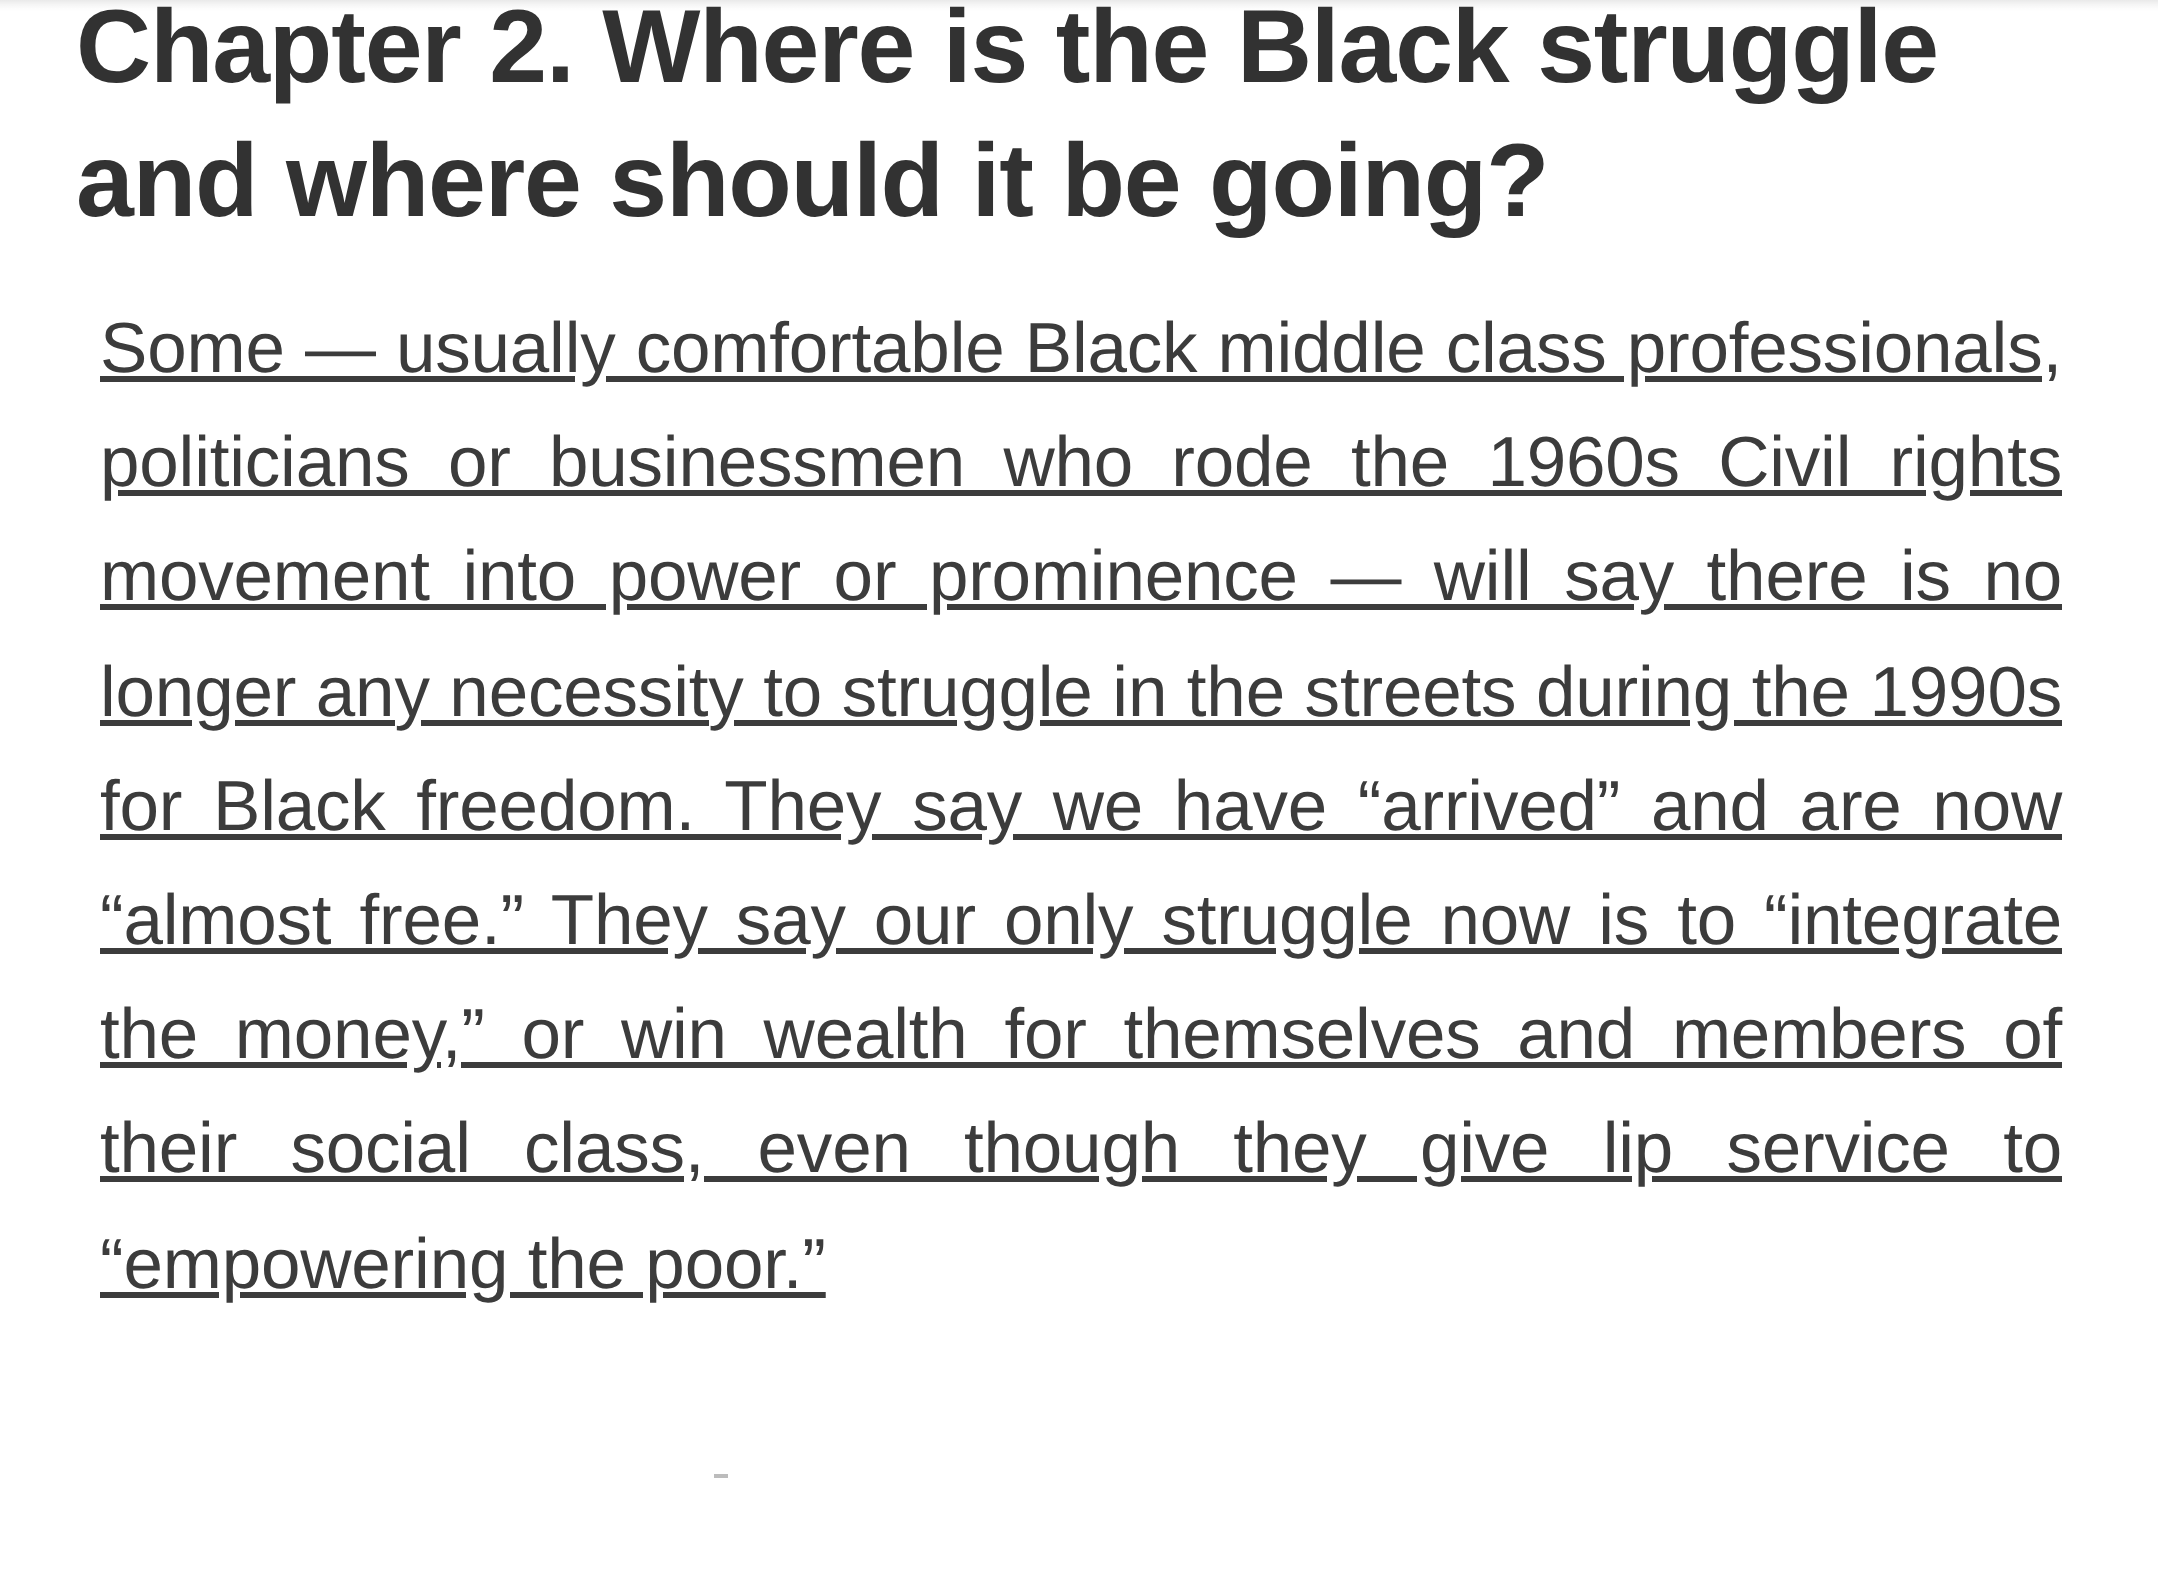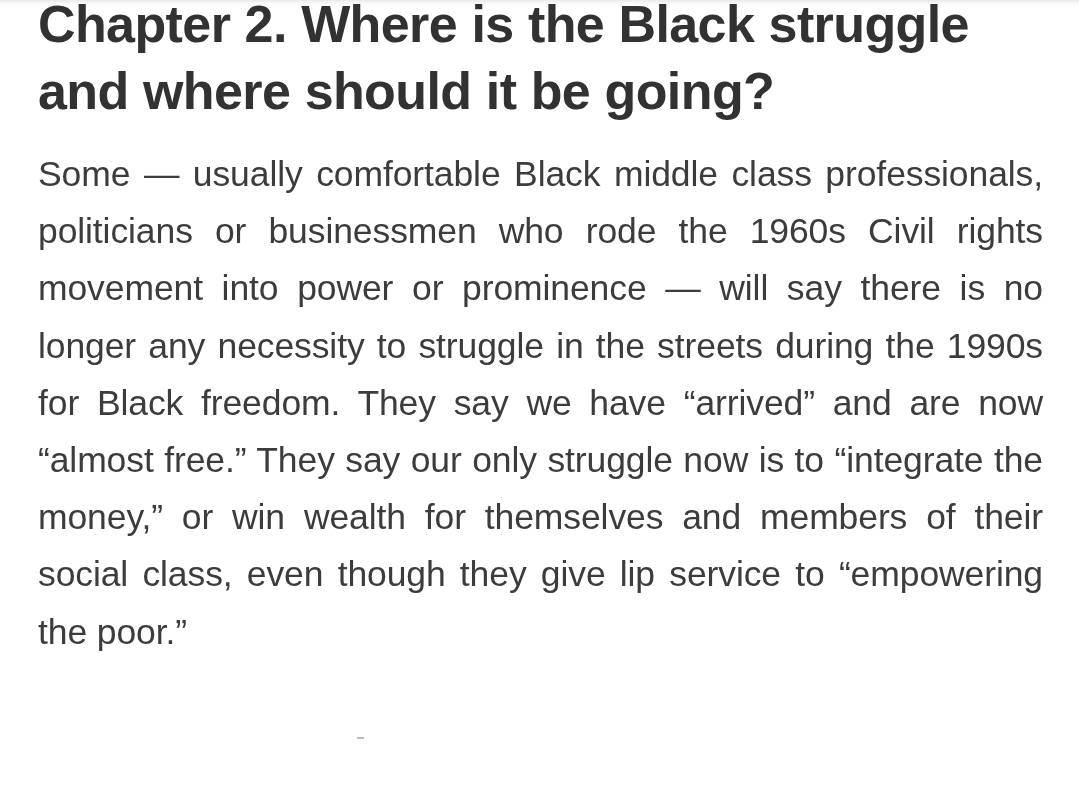--- a/index.html
+++ b/index.html
@@ -48,31 +48,32 @@
     line-height: 67px;
     letter-spacing: -0.6px;
     color: #323232;
     text-align: left;
     
     margin-top: -9px;
     word-spacing: 0.5px;
   }
 
   .chapter-body {
-    margin: 0;
+    margin: 12px;
     padding: 0;
     margin-top: 21px;
     font-size: 35.5px;
     font-weight: normal;
     line-height: 57.2px;
     color: #3c3c3c;
     text-align: justify;
     text-justify: inter-word;
     letter-spacing: -0.1px;
     hyphens: none;
+    text-decoration: underline;
     -webkit-hyphens: none;
   }
   
 
   .page-artifact {
     position: absolute;
     left: 357px;
     top: 746px;
     width: 7px;
     height: 2px;

